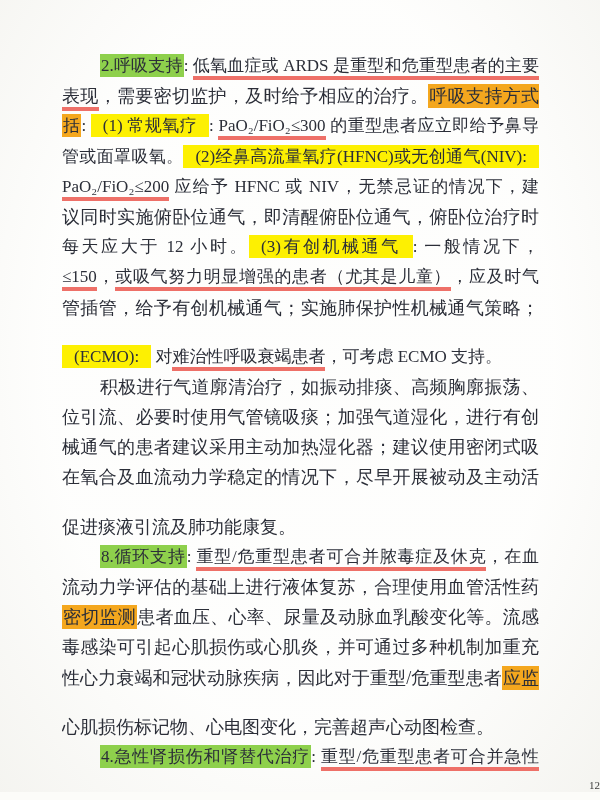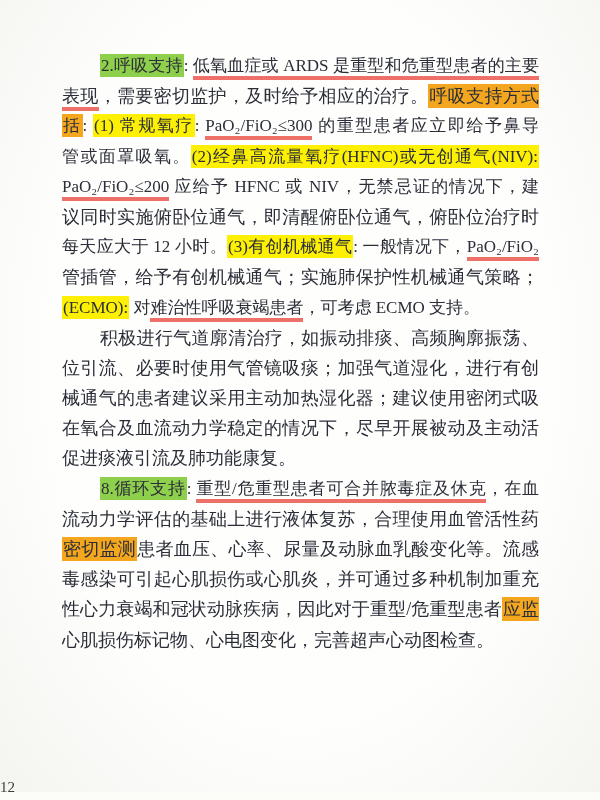--- a/index.html
+++ b/index.html
@@ -29,56 +29,58 @@
     font-size:18px;
   }
   .line{
     height:30.2px;
     line-height:30.2px;
     text-align:justify;
     text-align-last:justify;
     overflow:hidden;
     white-space:normal;
   }
-  .line.end{ text-align-last:left; }
+  .line.end{ text-align-last:left;margin-top:19px; }
   .line.indent{ padding-left:38px; }
   .line.compact{ font-size:17px; }
   .seg{ display:inline; }
   .hl-green{ background:var(--hl-green); padding:2px 1px; }
-  .hl-yellow{ background:var(--hl-yellow); padding:2px 1px; }
+  .hl-yellow{ background:var(--hl-yellow); padding:2px 12px; }
   .hl-orange{ background:var(--hl-orange); padding:2px 1px; }
   .ul-red{ border-bottom:4px solid var(--ul-red); padding-bottom:1px; }
   .ul-orange{ border-bottom:4px solid var(--ul-orange); padding-bottom:11px; }
   .ul-green{ border-bottom:4px solid var(--ul-green); padding-bottom:9px; }
   .footer{
     position:absolute;left:0;top:779px;width:600px;
-    text-align:left;font-size:15px;color:#3c3c3c;
+    text-align:right;font-size:11px;color:#3c3c3c;
     font-family:"Liberation Serif","DejaVu Serif",serif;
   }
 </style>
 </head>
 <body>
 
 <div class="page">
   <div class="doc" id="doc">
       <div class="line indent compact"><span class="seg hl-green">2.呼吸支持</span><span class="seg">: </span><span class="seg ul-red">低氧血症或 ARDS 是重型和危重型患者的主要</span></div>
       <div class="line"><span class="seg ul-red">表现</span><span class="seg">，</span><span class="seg ul-orange">需要密切监护，</span><span class="seg ul-green">及时给予相应的治疗</span><span class="seg">。</span><span class="seg hl-orange">呼吸支持方式包</span></div>
       <div class="line compact"><span class="seg hl-orange">括</span><span class="seg">: </span><span class="seg hl-yellow">(1) 常规氧疗</span><span class="seg">: </span><span class="seg ul-red">PaO₂/FiO₂≤300</span><span class="seg"> 的重型患者应立即给予鼻导</span></div>
       <div class="line compact"><span class="seg">管或面罩吸氧。</span><span class="seg hl-yellow">(2)经鼻高流量氧疗(HFNC)或无创通气(NIV):</span></div>
       <div class="line compact"><span class="seg ul-red">PaO₂/FiO₂≤200</span><span class="seg"> 应给予 HFNC 或 NIV，无禁忌证的情况下，建</span></div>
       <div class="line"><span class="seg">议同时实施俯卧位通气，即清醒俯卧位通气，俯卧位治疗时间</span></div>
       <div class="line compact"><span class="seg">每天应大于 12 小时。</span><span class="seg hl-yellow">(3)有创机械通气</span><span class="seg">: 一般情况下，</span><span class="seg ul-red">PaO₂/FiO₂</span></div>
+      <div class="line compact"><span class="seg ul-red">≤150</span><span class="seg">，</span><span class="seg ul-red">或吸气努力明显增强的患者（尤其是儿童）</span><span class="seg">，应及时气</span></div>
       <div class="line"><span class="seg">管插管，给予有创机械通气；实施肺保护性机械通气策略；不</span></div>
       <div class="line end compact"><span class="seg hl-yellow">(ECMO):</span><span class="seg"> 对</span><span class="seg ul-red">难治性呼吸衰竭患者</span><span class="seg">，可考虑 ECMO 支持。</span></div>
       <div class="line indent"><span class="seg ul-green">积极进行气道廓清治疗</span><span class="seg">，如振动排痰、高频胸廓振荡、体</span></div>
       <div class="line"><span class="seg">位引流、必要时使用气管镜吸痰；</span><span class="seg ul-green">加强气道湿化</span><span class="seg">，进行有创机</span></div>
       <div class="line"><span class="seg">械通气的患者建议采用主动加热湿化器；</span><span class="seg ul-green">建议使用密闭式吸痰；</span></div>
       <div class="line"><span class="seg">在氧合及血流动力学稳定的情况下，</span><span class="seg ul-green">尽早开展被动及主动活动，</span></div>
       <div class="line end"><span class="seg">促进痰液引流及肺功能康复。</span></div>
       <div class="line indent compact"><span class="seg hl-green">8.循环支持</span><span class="seg">: </span><span class="seg ul-red">重型/危重型患者可合并脓毒症及休克</span><span class="seg">，</span><span class="seg ul-orange">在血</span></div>
       <div class="line"><span class="seg ul-orange">流动力学评估的基础上进行液体复苏，</span><span class="seg ul-green">合理使用血管活性药物，</span></div>
       <div class="line"><span class="seg hl-orange">密切监测</span><span class="seg">患者血压、心率、尿量及动脉血乳酸变化等。流感病</span></div>
       <div class="line"><span class="seg">毒感染可引起心肌损伤或心肌炎，并可通过多种机制加重充血</span></div>
       <div class="line"><span class="seg">性心力衰竭和冠状动脉疾病，因此对于重型/危重型患者</span><span class="seg hl-orange">应监测</span></div>
       <div class="line end"><span class="seg">心肌损伤标记物、心电图变化，完善超声心动图检查。</span></div>
+      <div class="line indent compact"><span class="seg hl-green">4.急性肾损伤和肾替代治疗</span><span class="seg">: </span><span class="seg ul-red">重型/危重型患者可合并急性</span></div>
     </div>
   <div class="footer">12</div>
 </div>
 
 </body></html>

